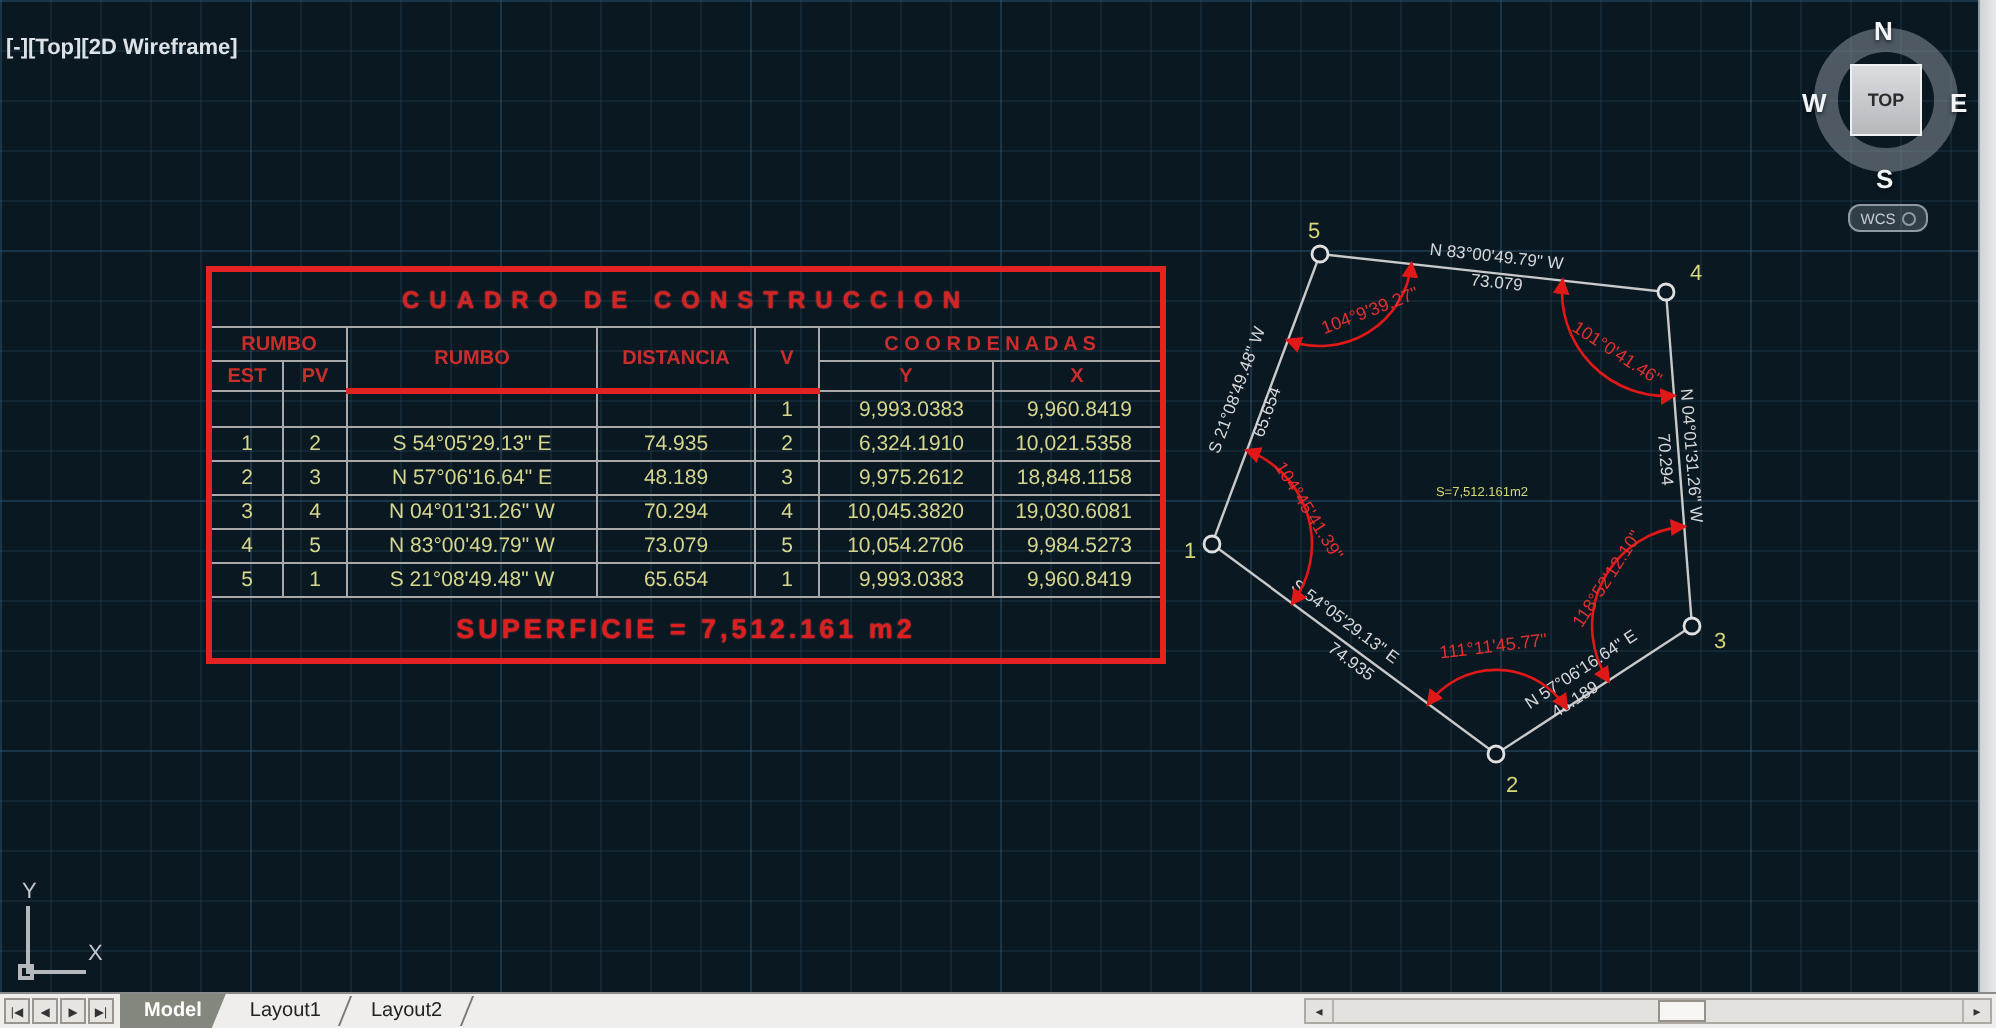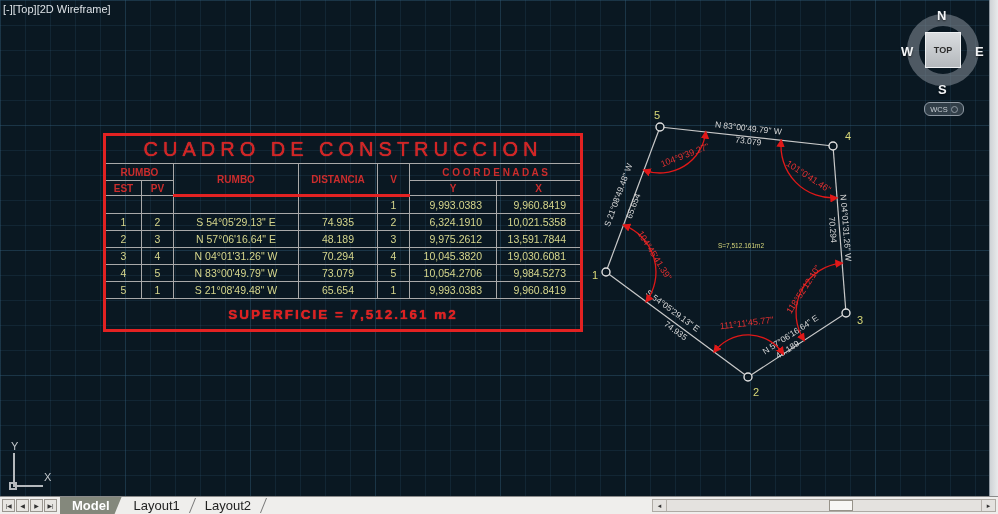--- a/index.html
+++ b/index.html
@@ -8,29 +8,29 @@
   
   .canvas{position:absolute;left:0;top:0;width:989px;height:496px;
     background-color:#0a1822;
     background-image:
       linear-gradient(rgba(50,95,125,.20) 1px, transparent 1px),
       linear-gradient(90deg, rgba(50,95,125,.20) 1px, transparent 1px),
       linear-gradient(rgba(70,125,160,.18) 1px, transparent 1px),
       linear-gradient(90deg, rgba(70,125,160,.18) 1px, transparent 1px);
     background-size:25px 25px,25px 25px,125px 125px,125px 125px;}
   
-  .vp-controls{position:absolute;left:3px;top:3px;color:#dde2e6;font-size:11px;font-weight:normal;letter-spacing:0px;}
+  .vp-controls{position:absolute;left:3px;top:18px;color:#dde2e6;font-size:11px;font-weight:bold;letter-spacing:0px;}
   .vp-controls span{cursor:pointer;}
   
   .ctable-wrap{position:absolute;left:103px;top:133px;}
   table.ctable{border-collapse:collapse;table-layout:fixed;border:3px solid #e32222;}
   table.ctable td{border:1px solid #a9a9a9;text-align:center;vertical-align:middle;
     padding:0;overflow:hidden;white-space:nowrap;}
   .t-title td{height:27px;border-bottom:2px solid #e32222;color:#d32424;
-    font-size:20px;font-weight:normal;letter-spacing:5px;text-shadow:0 0 1px #ff4444;}
+    font-size:12px;font-weight:bold;letter-spacing:5px;text-shadow:0 0 1px #ff4444;}
   .t-head td{color:#cb2d2d;font-size:10px;font-weight:bold;height:16px;}
   .t-sub td{height:14px;border-bottom:3px solid #e32222;}
   .t-head td[rowspan]{border-bottom:3px solid #e32222;}
   .t-data td{color:#d6d68c;font-size:10.5px;height:16px;}
   .t-data td.num{text-align:right;padding-right:14px;}
   .t-sup td{height:30px;border-top:3px solid #e32222;color:#df1f1f;
     font-size:13.5px;font-weight:bold;letter-spacing:2px;text-shadow:0 0 1px #ff4444;}
   
   .viewcube{position:absolute;left:899px;top:6px;width:90px;height:110px;}
   .vc-ring{position:absolute;left:8px;top:8px;width:72px;height:72px;border-radius:50%;
@@ -55,21 +55,21 @@
   .ucs .obox{position:absolute;left:5px;top:42px;width:8px;height:8px;border:2px solid #b5b9bd;box-sizing:border-box;}
   
   .vscroll{position:absolute;right:0;top:0;width:9px;height:496px;
     background:linear-gradient(90deg,#cfd3d6,#e9eaeb);border-left:1px solid #8d97a0;box-sizing:border-box;cursor:pointer;}
   .bottombar{position:absolute;left:0;top:496px;width:998px;height:18px;background:#efeeec;
     border-top:1px solid #8a8a8a;box-sizing:border-box;}
   .navbtns{position:absolute;left:2px;top:2px;display:flex;gap:1px;}
   .navbtns .nb{width:13px;height:13px;background:#e7e5e1;border:1px solid #9a968f;box-sizing:border-box;
     font-size:6px;color:#333;display:flex;align-items:center;justify-content:center;cursor:pointer;}
   .tabs{position:absolute;left:60px;top:0px;height:17px;display:flex;align-items:stretch;}
-  .tab{padding:0 12px;font-size:13px;display:flex;align-items:center;cursor:pointer;}
+  .tab{padding:0 12px;font-size:10px;display:flex;align-items:center;cursor:pointer;}
   .tab.active{background:#84887c;color:#ffffff;font-weight:bold;
     clip-path:polygon(0 0,100% 0,calc(100% - 7px) 100%,0 100%);}
   .tab.plain{background:transparent;color:#222;}
   .tabdiv{width:1px;background:#777;transform:skewX(-22deg);margin:1px 0;}
   .hscroll{position:absolute;left:652px;top:2px;width:344px;height:13px;background:#e4e2df;
     border:1px solid #aeaaa4;box-sizing:border-box;}
   .hs-arrow{position:absolute;top:0;width:13px;height:11px;font-size:7px;color:#333;
     display:flex;align-items:center;justify-content:center;cursor:pointer;}
   .hs-left{left:0;border-right:1px solid #b5b1ab;}
   .hs-right{right:0;border-left:1px solid #b5b1ab;}
@@ -208,21 +208,21 @@
           <td class="num">6,324.1910</td>
           <td class="num">10,021.5358</td>
         </tr>
         <tr class="t-data">
           <td>2</td>
           <td>3</td>
           <td>N 57°06'16.64" E</td>
           <td>48.189</td>
           <td>3</td>
           <td class="num">9,975.2612</td>
-          <td class="num">13,591.7844</td>
+          <td class="num">18,848.1158</td>
         </tr>
         <tr class="t-data">
           <td>3</td>
           <td>4</td>
           <td>N 04°01'31.26" W</td>
           <td>70.294</td>
           <td>4</td>
           <td class="num">10,045.3820</td>
           <td class="num">19,030.6081</td>
         </tr>

